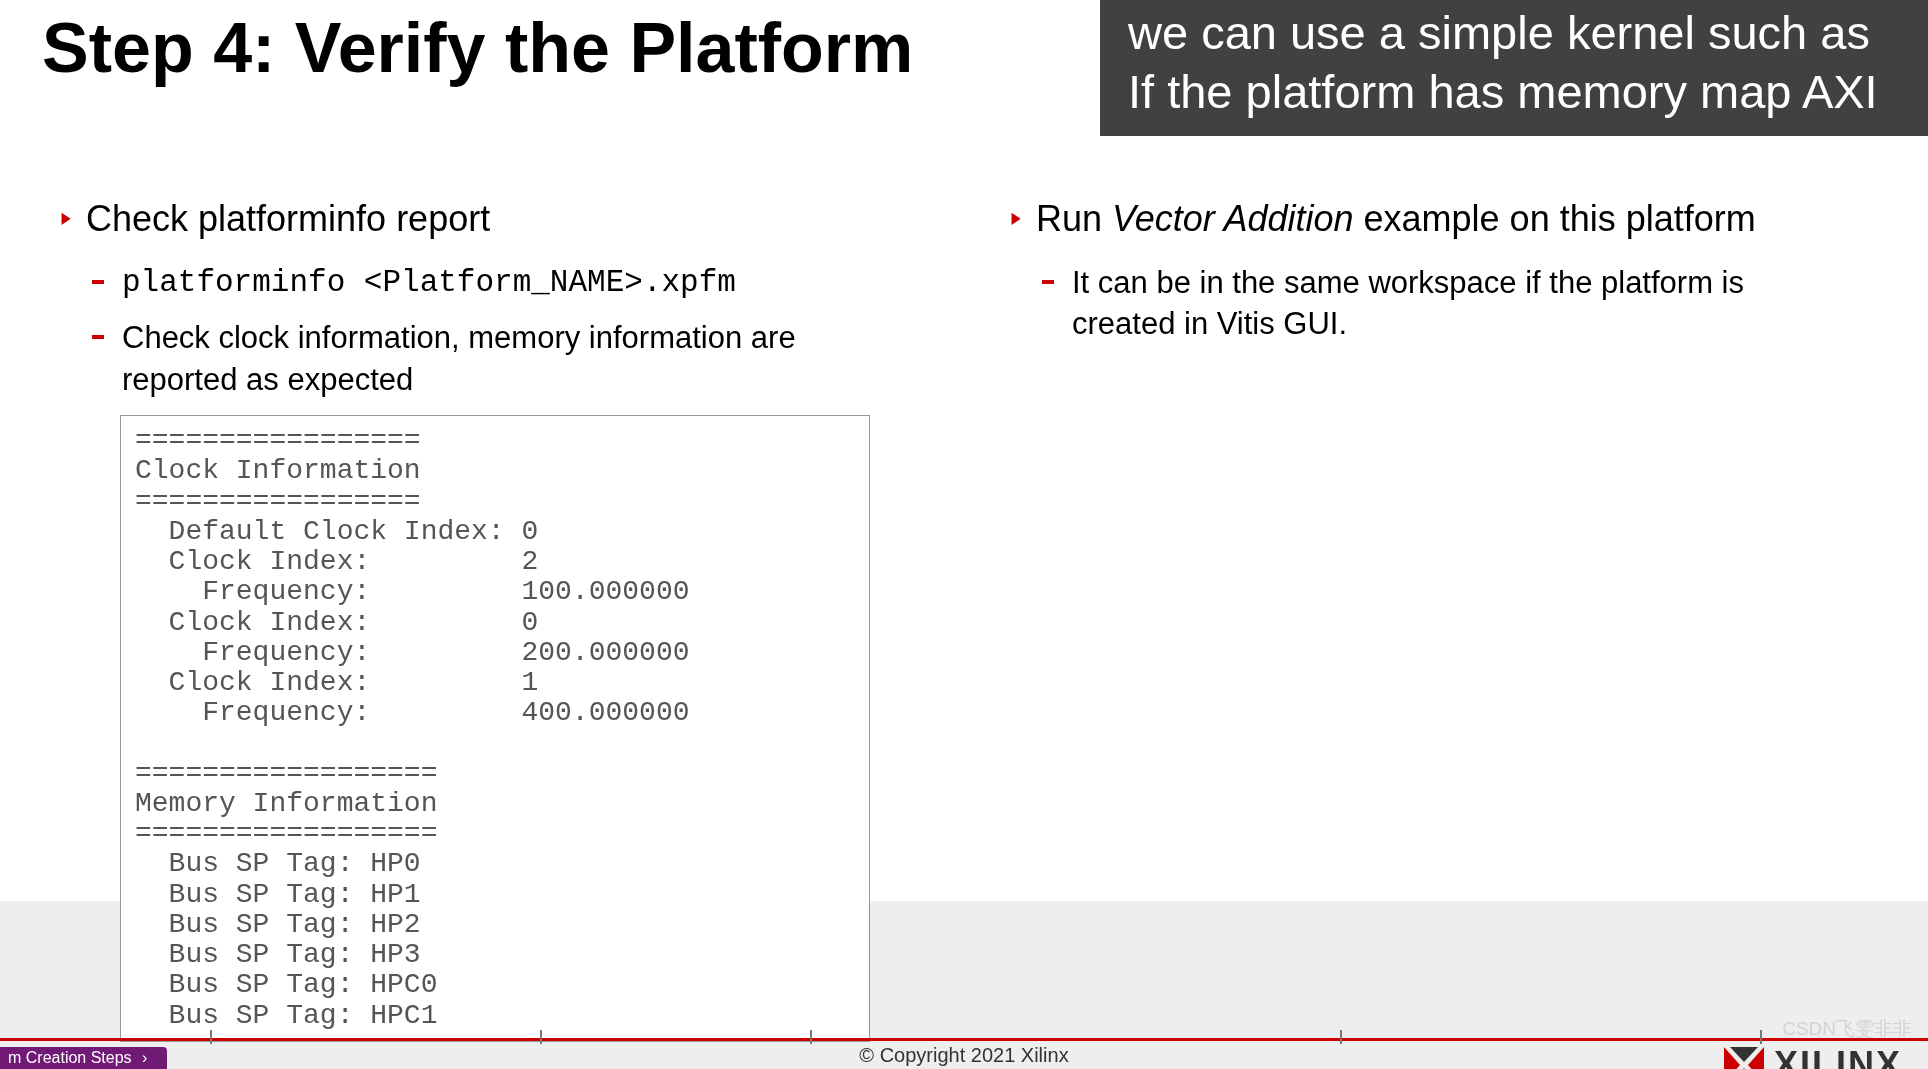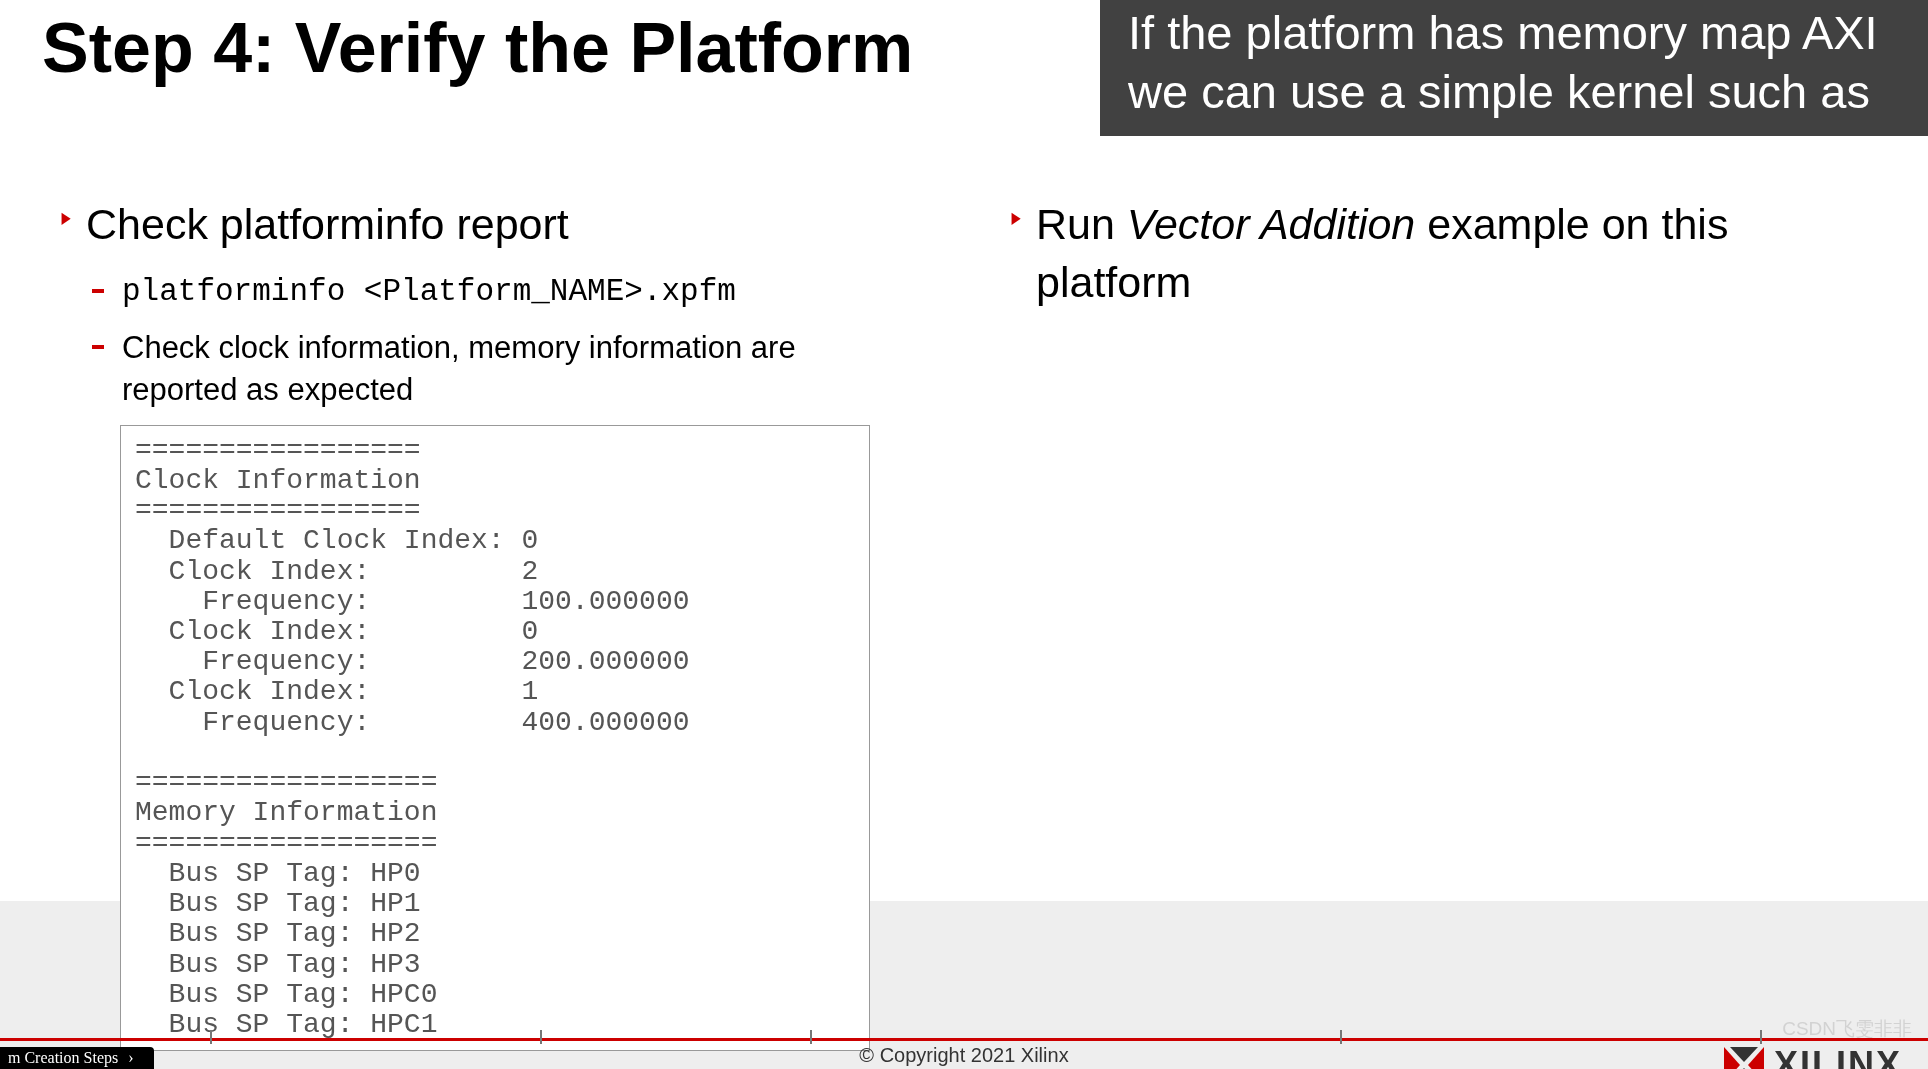--- a/index.html
+++ b/index.html
@@ -3,50 +3,50 @@
 <meta charset="utf-8">
 <style>
   html,body{margin:0;padding:0;background:#eeeeee;font-family:Arial,Helvetica,sans-serif;color:#000;}
   .stage{position:relative;width:1928px;height:1069px;background:#eeeeee;overflow:hidden;}
   .slide{position:absolute;left:0;top:0;width:1928px;height:901px;background:#ffffff;}
   .title{position:absolute;left:42px;top:8px;font-size:70px;font-weight:700;color:#000;}
   .overlay{position:absolute;right:0;top:0;background:#414141;color:#ffffff;font-size:47px;line-height:1.25;padding:4px 0 14px 28px;width:800px;text-align:left;font-family:Arial,Helvetica,sans-serif;}
   .col{position:absolute;top:195px;width:800px;}
   .col.left{left:60px;}
   .col.right{left:1010px;}
-  .b1{position:relative;font-size:43px;line-height:1.35;margin:0 0 18px 0;color:#000;padding-left:26px;}
+  .b1{position:relative;font-size:36px;line-height:1.35;margin:0 0 18px 0;color:#000;padding-left:26px;}
   .b1::before{content:"\25B6";position:absolute;left:0;top:12px;color:#cc0000;font-size:16px;transform:scaleX(0.75);}
   .b2{position:relative;font-size:31px;line-height:1.35;margin:12px 0 14px 0;color:#000;padding-left:30px;margin-left:32px;}
   .b2::before{content:"";position:absolute;left:0;top:18px;width:12px;height:4px;background:#cc0000;}
   .mono{font-family:"Courier New",Courier,monospace;}
   .bold-it{font-weight:400;font-style:italic;}
   .it-mono{font-family:"Courier New",Courier,monospace;font-style:italic;}
   .codebox{border:1px solid #999;background:#fff;margin-left:60px;margin-top:8px;padding:10px 14px;width:720px;}
   .codebox pre{margin:0;font-family:"Courier New",Courier,monospace;font-size:28px;line-height:1.08;color:#555;white-space:pre;}
   .redline{position:absolute;left:0;width:1928px;height:3px;background:#cc0000;top:1038px;}
   .tick{position:absolute;top:1030px;width:2px;height:14px;background:#777;}
   .copyright{position:absolute;top:1044px;width:1928px;text-align:center;font-size:20px;color:#333;}
   .logo{position:absolute;right:26px;top:1044px;}
   .logo-txt{font-family:Arial,Helvetica,sans-serif;font-weight:700;font-size:36px;letter-spacing:2px;color:#333;display:inline-block;vertical-align:middle;}
   .logo-mark{display:inline-block;vertical-align:middle;margin-right:10px;}
   .logo-mark svg{display:block;}
-  .breadcrumb{position:absolute;left:0;bottom:0;background:#000000;color:#fff;font-size:16px;padding:2px 20px 2px 8px;border-radius:0 4px 0 0;font-family:Liberation Serif, serif;}
+  .breadcrumb{position:absolute;left:0;bottom:0;background:#701a75;color:#fff;font-size:16px;padding:2px 20px 2px 8px;border-radius:0 4px 0 0;}
   .wm{position:absolute;right:16px;top:1016px;font-size:19px;color:#c0c0c0;opacity:.6;white-space:nowrap;}
 </style>
 </head>
 <body>
 
 <div class="stage">
   <div class="slide">
 
     <div class="title">Step 4: Verify the Platform</div>
 
     <div class="overlay">
+      <div>we can use a simple kernel such as</div>
       <div>If the platform has memory map AXI</div>
-      <div>we can use a simple kernel such as</div>
     </div>
 
     <div class="col left">
       <div class="b1">Check platforminfo report</div>
       <div class="b2 mono">platforminfo &lt;Platform_NAME&gt;.xpfm</div>
       <div class="b2">Check clock information, memory information are reported as expected</div>
       <div class="codebox">
         <pre>=================
 Clock Information
 =================
@@ -67,20 +67,21 @@
   Bus SP Tag: HP3
   Bus SP Tag: HPC0
   Bus SP Tag: HPC1</pre>
       </div>
     </div>
 
     <div class="col right">
       <div class="b1">
         <span>Run </span><span class="bold-it">Vector Addition</span><span> example on this platform</span>
       </div>
+      <div class="b2">It can be in the same workspace if the platform is created in Vitis GUI.</div>
     </div>
 
     <div class="wm">CSDN飞雯非非</div>
 
   </div>
 
   <div class="redline"></div>
   <div class="tick" style="left:210px"></div>
   <div class="tick" style="left:540px"></div>
   <div class="tick" style="left:810px"></div>

